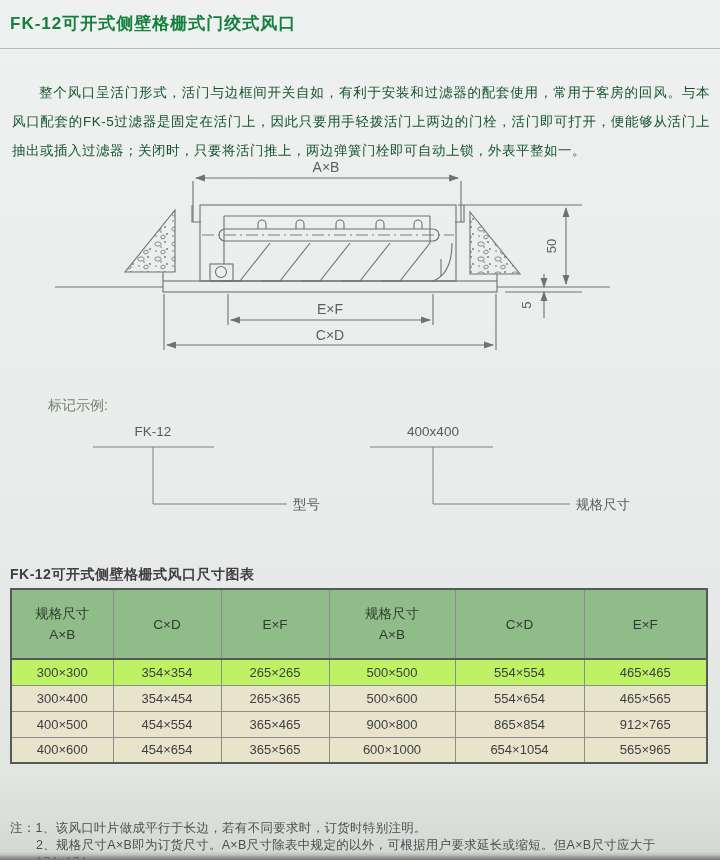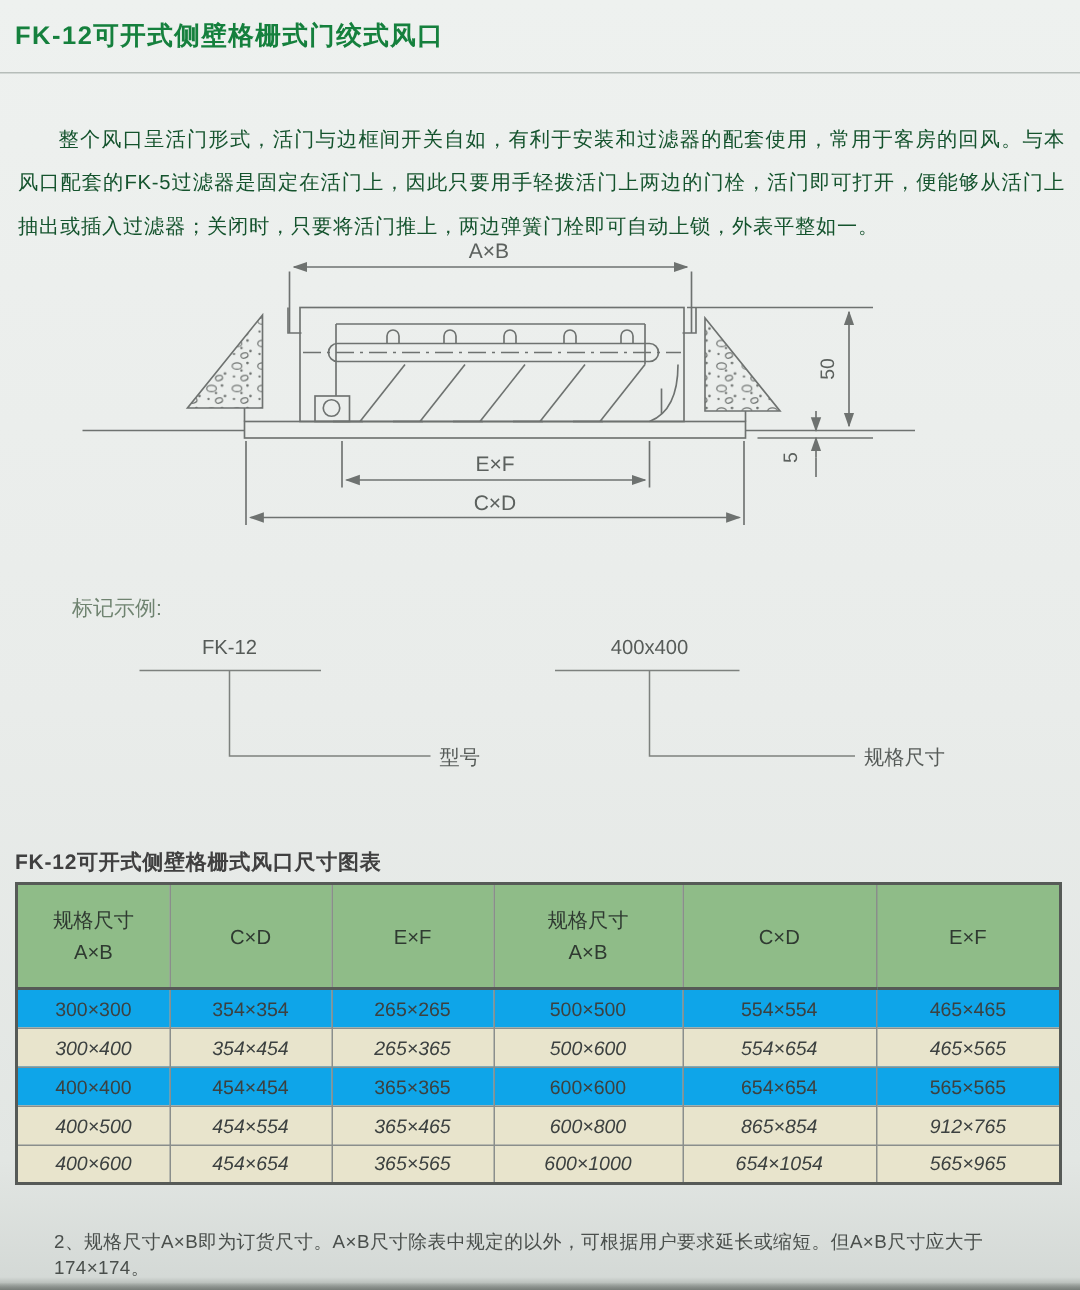--- a/index.html
+++ b/index.html
@@ -38,22 +38,22 @@
     border:1px solid #8a8e8b; text-align:center; vertical-align:middle;
     font-size:13px; color:#3c4140; font-weight:normal;
   }
   table.size-table { border:2px solid #565a57; }
   table.size-table thead th {
     background:#8fbc88; height:70px; color:#2f3a31; font-size:13.5px;
     border-bottom:2px solid #565a57; border-left:1px solid #60645f;
     line-height:21px;
   }
   table.size-table tbody td { height:26px; }
-  tr.row-light td { background:#0ea5e9; }
-  tr.row-beige td { background:#e8e4cc;font-style:italic; }
+  tr.row-light td { background:#bef264; }
+  tr.row-beige td { background:#e8e4cc; }
   .notes {
     position:absolute; left:10px; top:820px; width:706px;
     font-size:12.5px; line-height:17px; color:#4a4f4c; letter-spacing:0.3px;
   }
   .notes .note-line2 { padding-left:26px; }
   .bottom-edge {
     position:absolute; left:0; bottom:0; width:720px; height:5px;
     background:linear-gradient(180deg,rgba(120,126,122,0),#787e7a);
   }
 </style>
@@ -207,44 +207,37 @@
       <td>465×465</td>
     </tr>
     <tr class="row-beige">
       <td>300×400</td>
       <td>354×454</td>
       <td>265×365</td>
       <td>500×600</td>
       <td>554×654</td>
       <td>465×565</td>
     </tr>
-    <tr class="row-light">
-      <td>400×400</td>
-      <td>454×454</td>
-      <td>365×365</td>
-      <td>600×600</td>
-      <td>654×654</td>
-      <td>565×565</td>
-    </tr>
     <tr class="row-beige">
       <td>400×500</td>
       <td>454×554</td>
       <td>365×465</td>
-      <td>600×800</td>
+      <td>900×800</td>
       <td>865×854</td>
       <td>912×765</td>
     </tr>
     <tr class="row-beige">
       <td>400×600</td>
       <td>454×654</td>
       <td>365×565</td>
       <td>600×1000</td>
       <td>654×1054</td>
       <td>565×965</td>
     </tr>
   </tbody>
 </table>
 
 <div class="notes">
+  <div class="note-line1">注：1、该风口叶片做成平行于长边，若有不同要求时，订货时特别注明。</div>
   <div class="note-line2">2、规格尺寸A×B即为订货尺寸。A×B尺寸除表中规定的以外，可根据用户要求延长或缩短。但A×B尺寸应大于174×174。</div>
 </div>
 
 <div class="bottom-edge"></div>
 
 </body></html>

